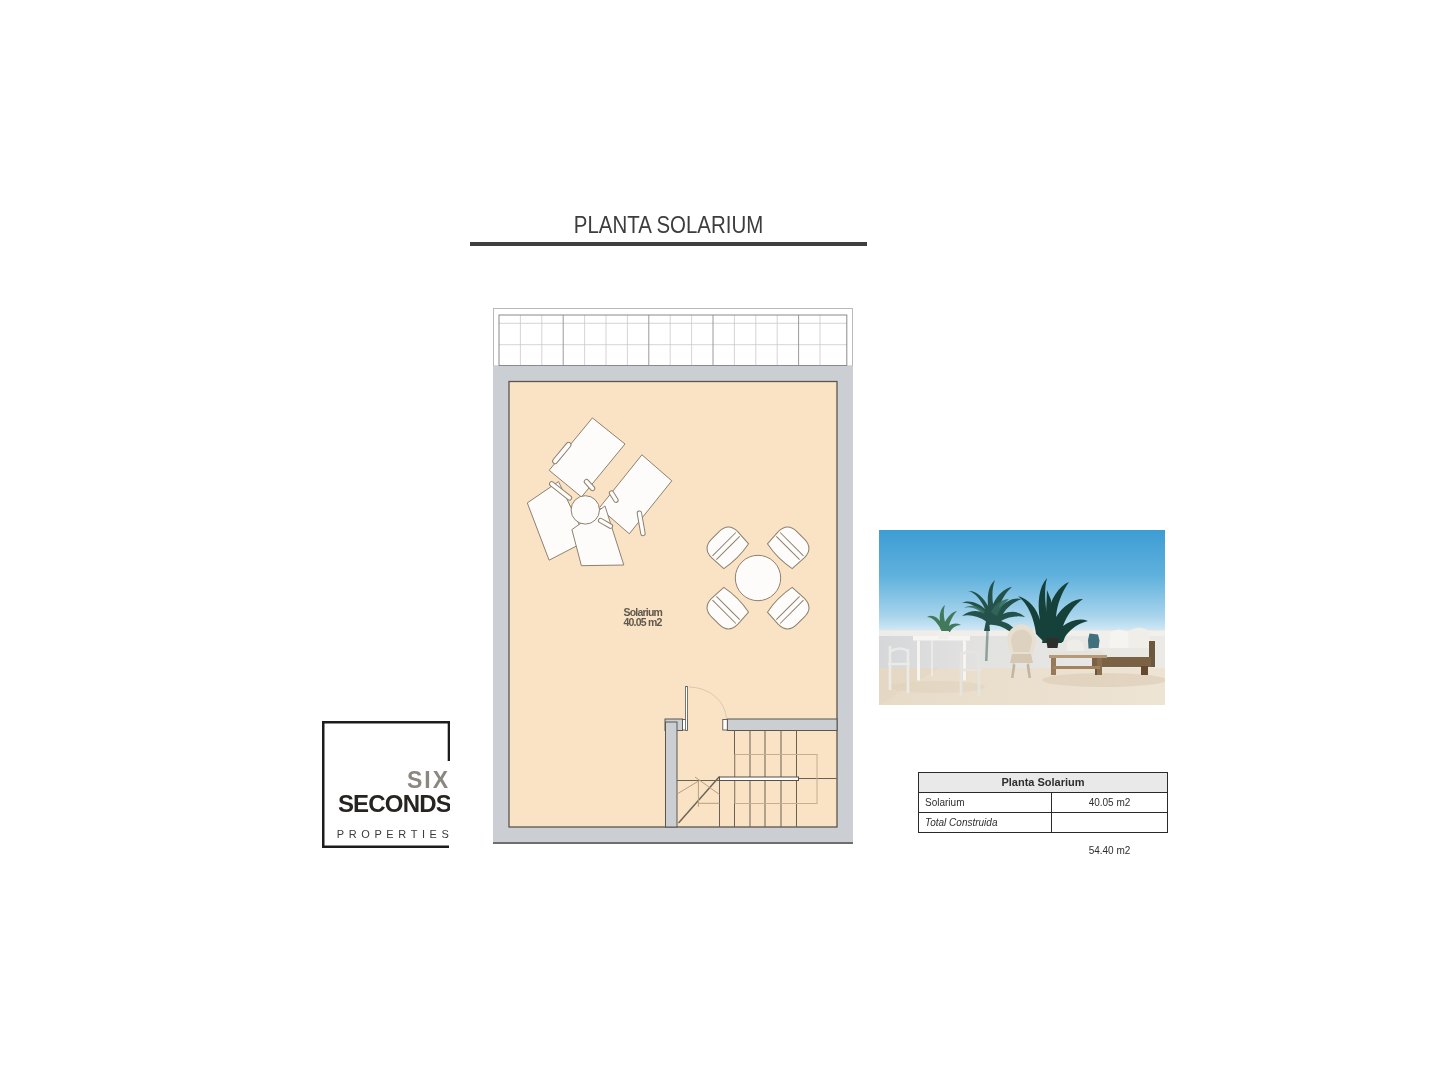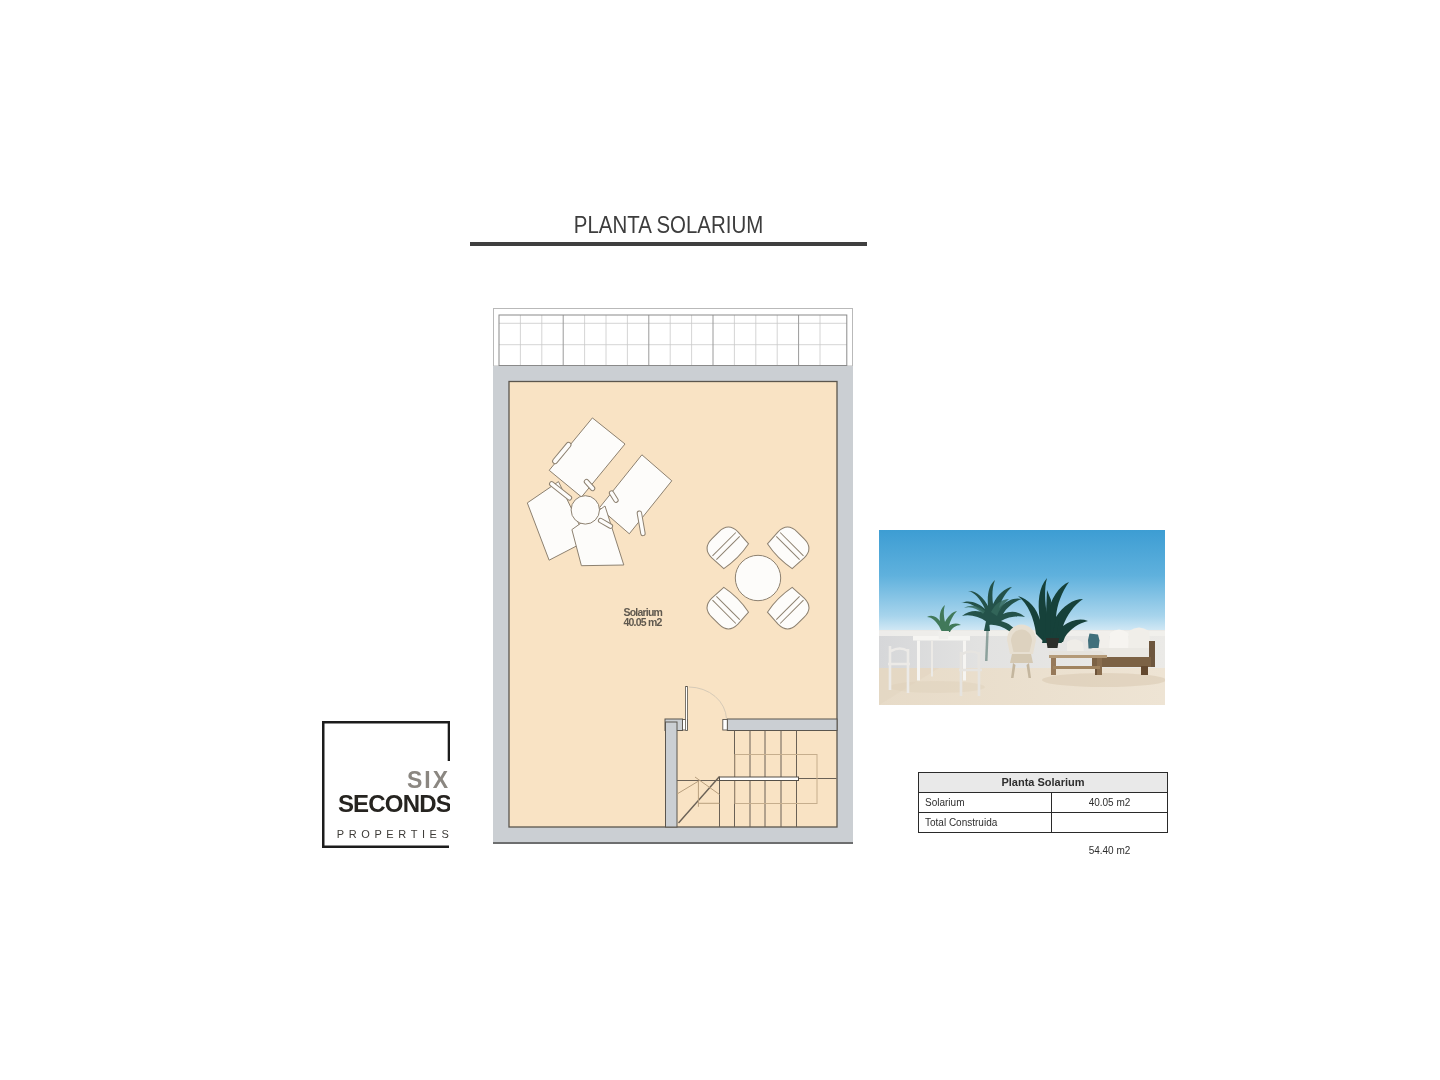--- a/index.html
+++ b/index.html
@@ -251,16 +251,16 @@
 <div class="abs" style="left:918px;top:772px;width:248px;border:1.2px solid #2a2a2a;font-size:10px;color:#2e2e2e;">
 
   <div style="height:19px;line-height:19px;background:#e9e9e9;border-bottom:1px solid #2a2a2a;text-align:center;font-weight:700;font-size:11px;">Planta Solarium</div>
 
   <div style="height:19px;line-height:19px;display:flex;border-bottom:1px solid #2a2a2a;">
     <div style="width:126px;padding-left:6px;border-right:1px solid #2a2a2a;">Solarium</div>
     <div style="flex:1;text-align:center;">40.05 m2</div>
   </div>
 
   <div style="height:19px;line-height:19px;display:flex;">
-    <div style="width:126px;padding-left:6px;border-right:1px solid #2a2a2a;">Total Construida</div>
+    <div style="width:126px;padding-left:6px;border-right:1px solid #2a2a2a;font-style:italic;">Total Construida</div>
     <div style="flex:1;text-align:center;margin-top:28px;">54.40 m2</div>
   </div>
 </div>
 
 </body></html>

